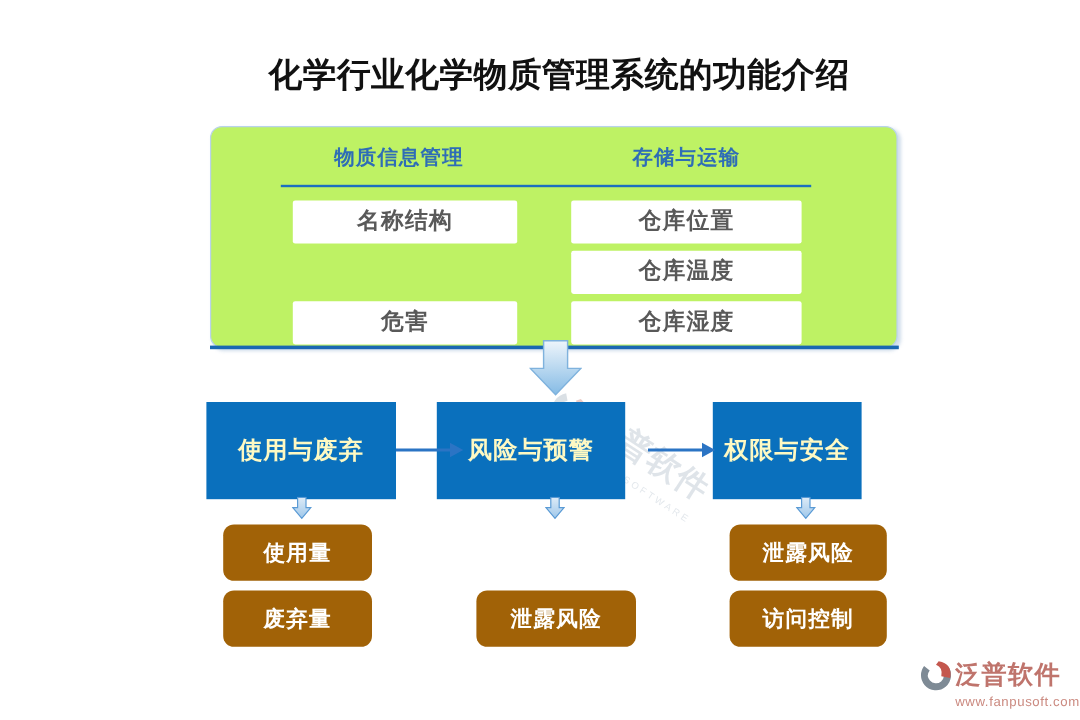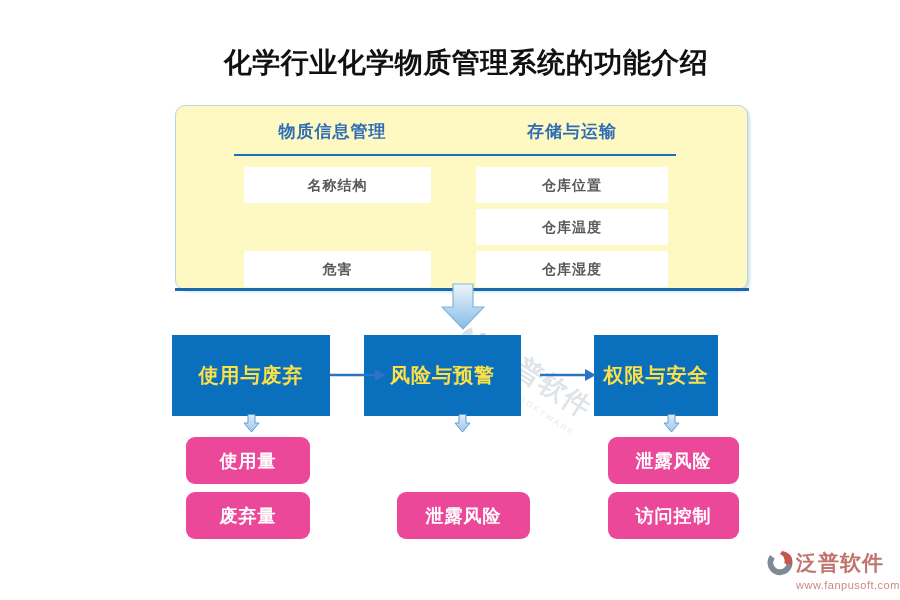--- a/index.html
+++ b/index.html
@@ -7,61 +7,61 @@
     position:relative;width:900px;height:600px;background:#ffffff;overflow:hidden;
     font-family:"Liberation Sans", sans-serif;
   }
   .title{
     position:absolute;left:16px;top:44px;width:900px;margin:0;
     text-align:center;font-size:28px;font-weight:bold;color:#111111;letter-spacing:0.5px;
   }
   
   .panel{
     position:absolute;left:175px;top:105px;width:571px;height:183px;
-    background:#fef9c3;border:1px solid #b9d3ea;border-radius:10px;
+    background:#bef264;border:1px solid #b9d3ea;border-radius:10px;
     box-shadow:2px 2px 3px rgba(150,180,210,0.45);
   }
   .panel-bottom-line{
     position:absolute;left:175px;top:288px;width:574px;height:3px;background:#1a68b2;
   }
   .col-header{
     position:absolute;top:14px;text-align:center;
     font-size:17px;font-weight:bold;color:#2e6db6;letter-spacing:1px;
   }
   .col-header.c0{left:58px;width:197px;}
   .col-header.c1{left:300px;width:192px;}
   .header-underline{
     position:absolute;left:58px;top:48px;width:442px;height:2px;background:#1b6fc0;
   }
   .cell{
     position:absolute;height:36px;line-height:36px;background:#ffffff;border-radius:2px;
-    text-align:center;font-size:14px;font-weight:bold;color:#595959;letter-spacing:1px;
+    text-align:center;font-size:19px;font-weight:bold;color:#595959;letter-spacing:1px;
   }
   .cell.left{left:68px;width:187px;}
   .cell.right{left:300px;width:192px;}
   .row0{top:61px;} .row1{top:103px;} .row2{top:145px;}
 
   
   .big-arrow{position:absolute;left:441px;top:283px;}
   .conn-arrow{position:absolute;top:368px;}
   .conn-a{left:330px;} .conn-b{left:540px;}
   .small-arrow{position:absolute;top:414px;}
   .sa0{left:243px;} .sa1{left:454px;} .sa2{left:663px;}
 
   
   .main-box{
     position:absolute;top:335px;height:81px;background:#0a70bd;
     display:flex;align-items:center;justify-content:center;
-    color:#fde047;font-size:20px;font-weight:bold;letter-spacing:1px;
+    color:#fef9c3;font-size:20px;font-weight:bold;letter-spacing:1px;
   }
   .mb0{left:172px;width:158px;}
   .mb1{left:364px;width:157px;}
   .mb2{left:594px;width:124px;}
   .sub-box{
-    position:absolute;height:47px;background:#ec4899;border-radius:9px;
+    position:absolute;height:47px;background:#a16207;border-radius:9px;
     display:flex;align-items:center;justify-content:center;
     color:#ffffff;font-size:18px;font-weight:bold;letter-spacing:1px;
   }
   .sb-c0{left:186px;width:124px;}
   .sb-c1{left:397px;width:133px;}
   .sb-c2{left:608px;width:131px;}
   .sb-r0{top:437px;} .sb-r1{top:492px;}
 
   
   .watermark{

